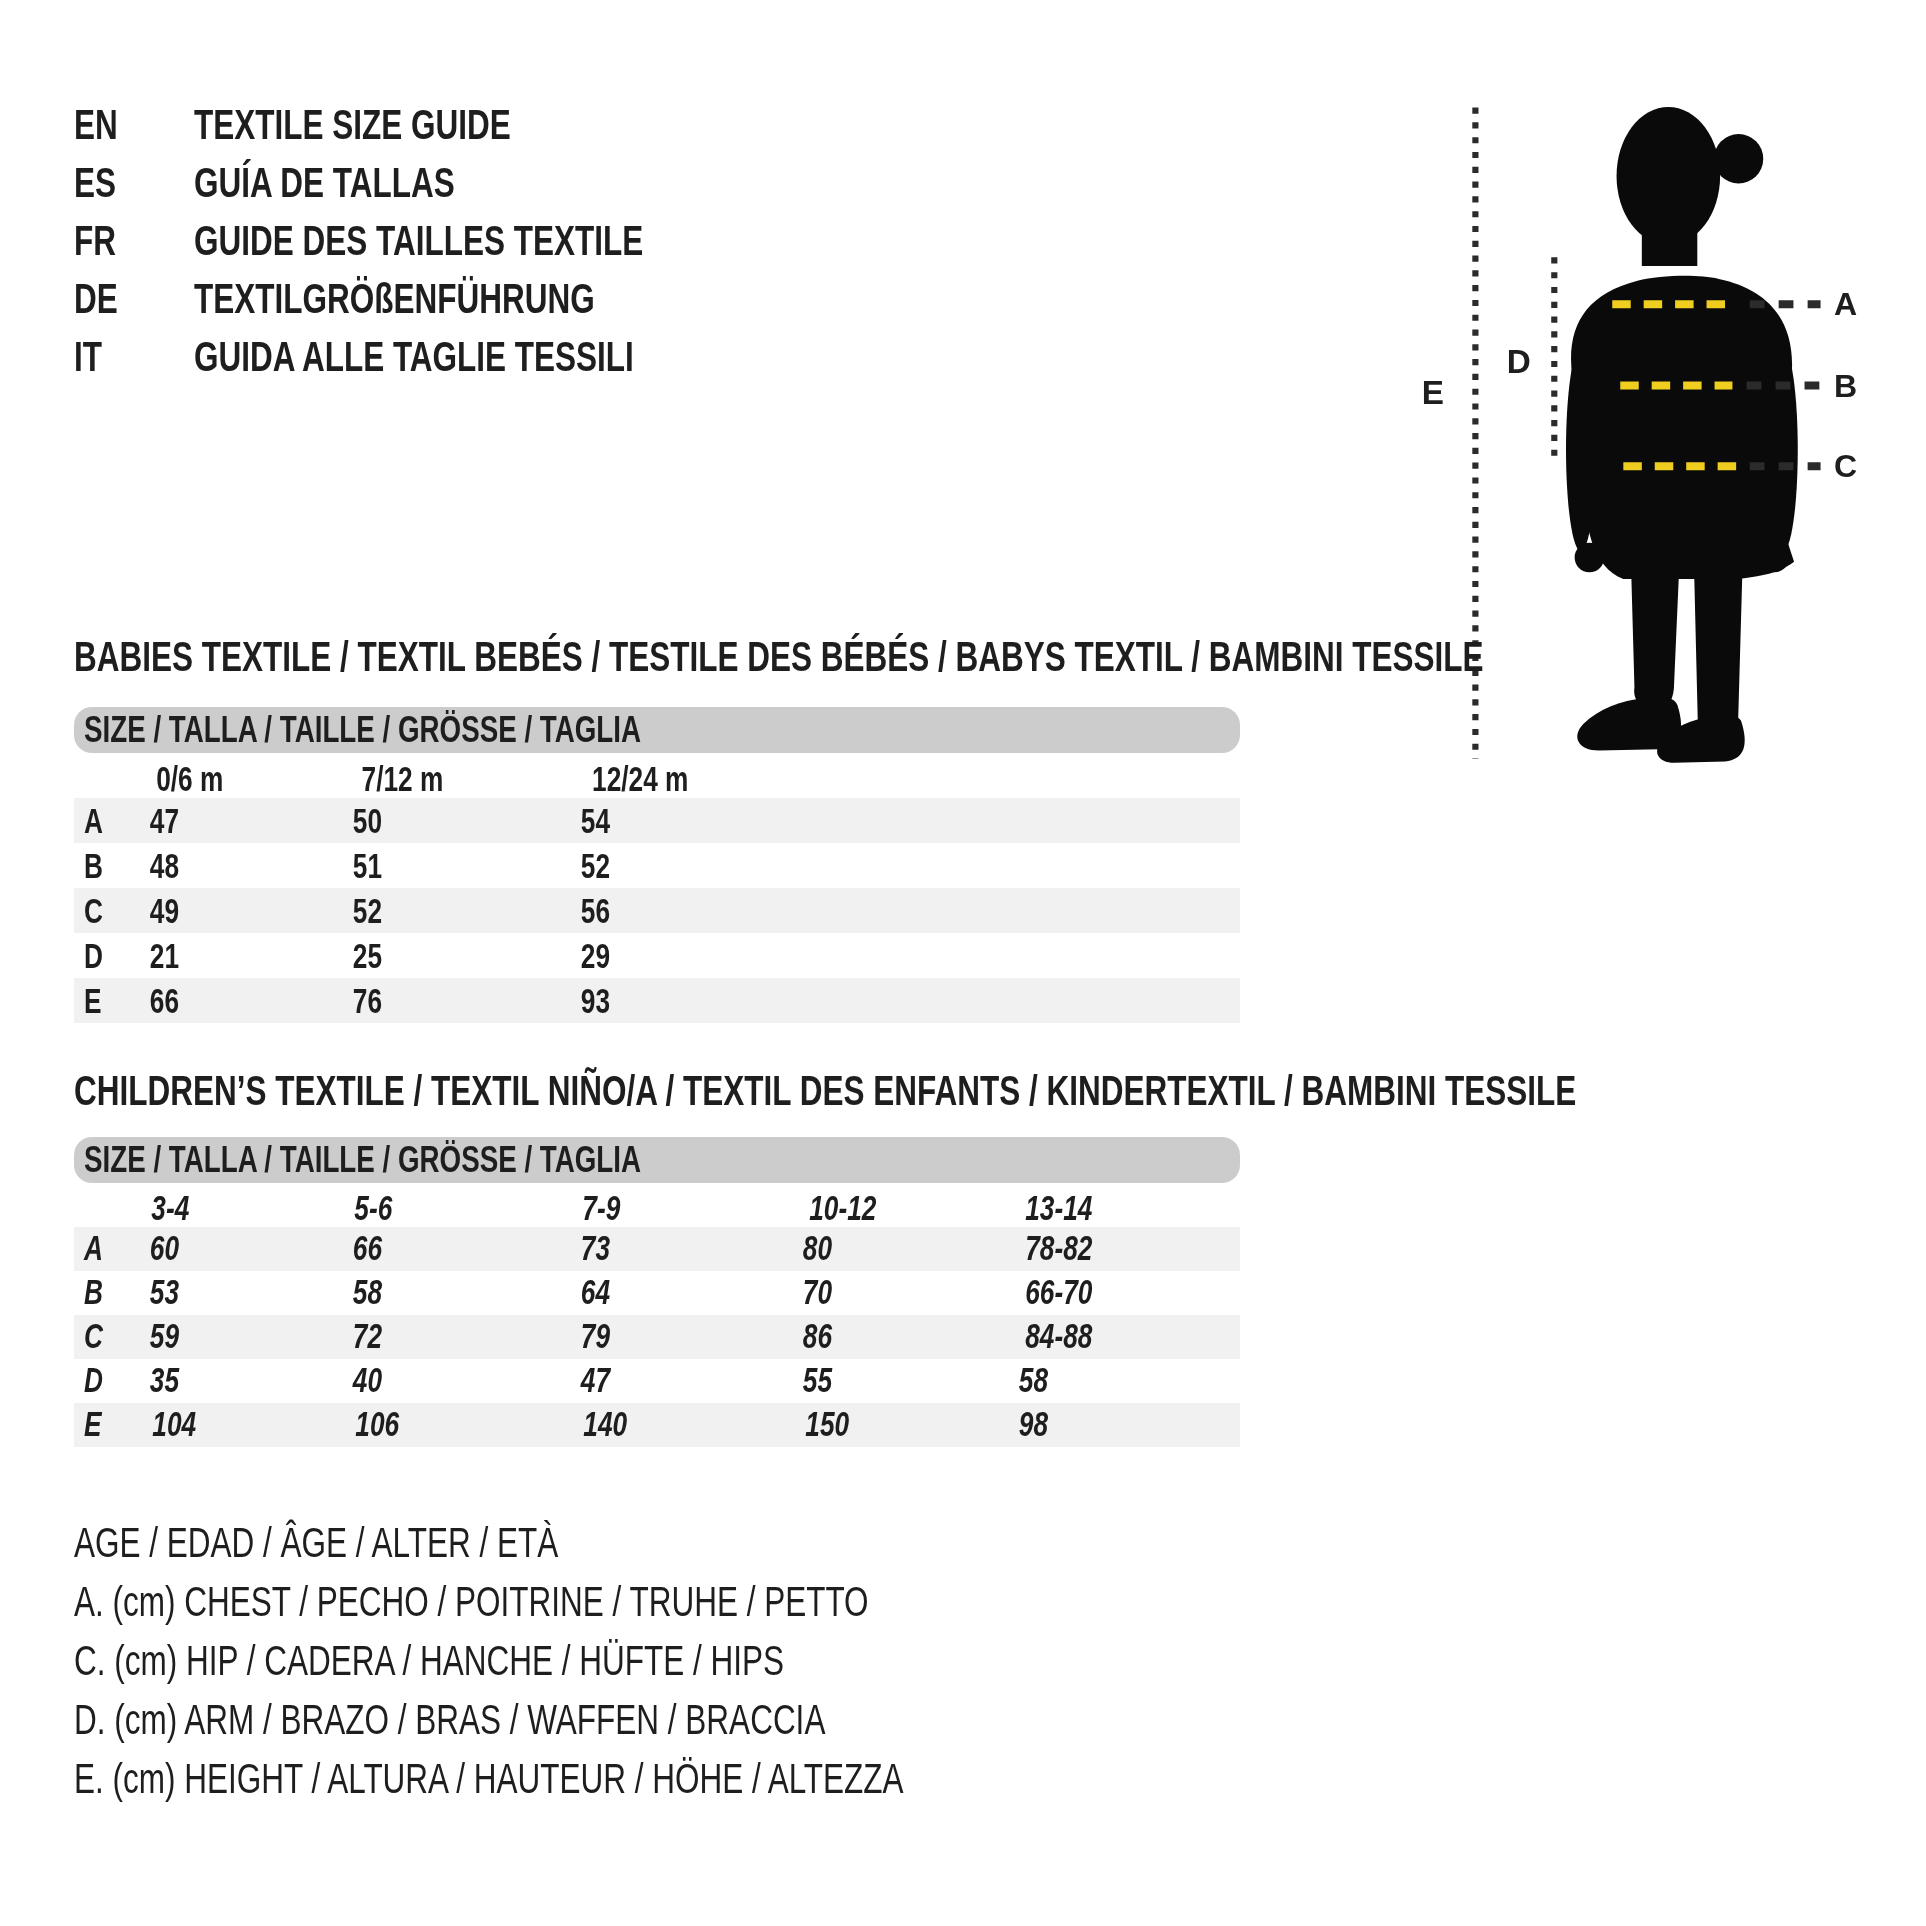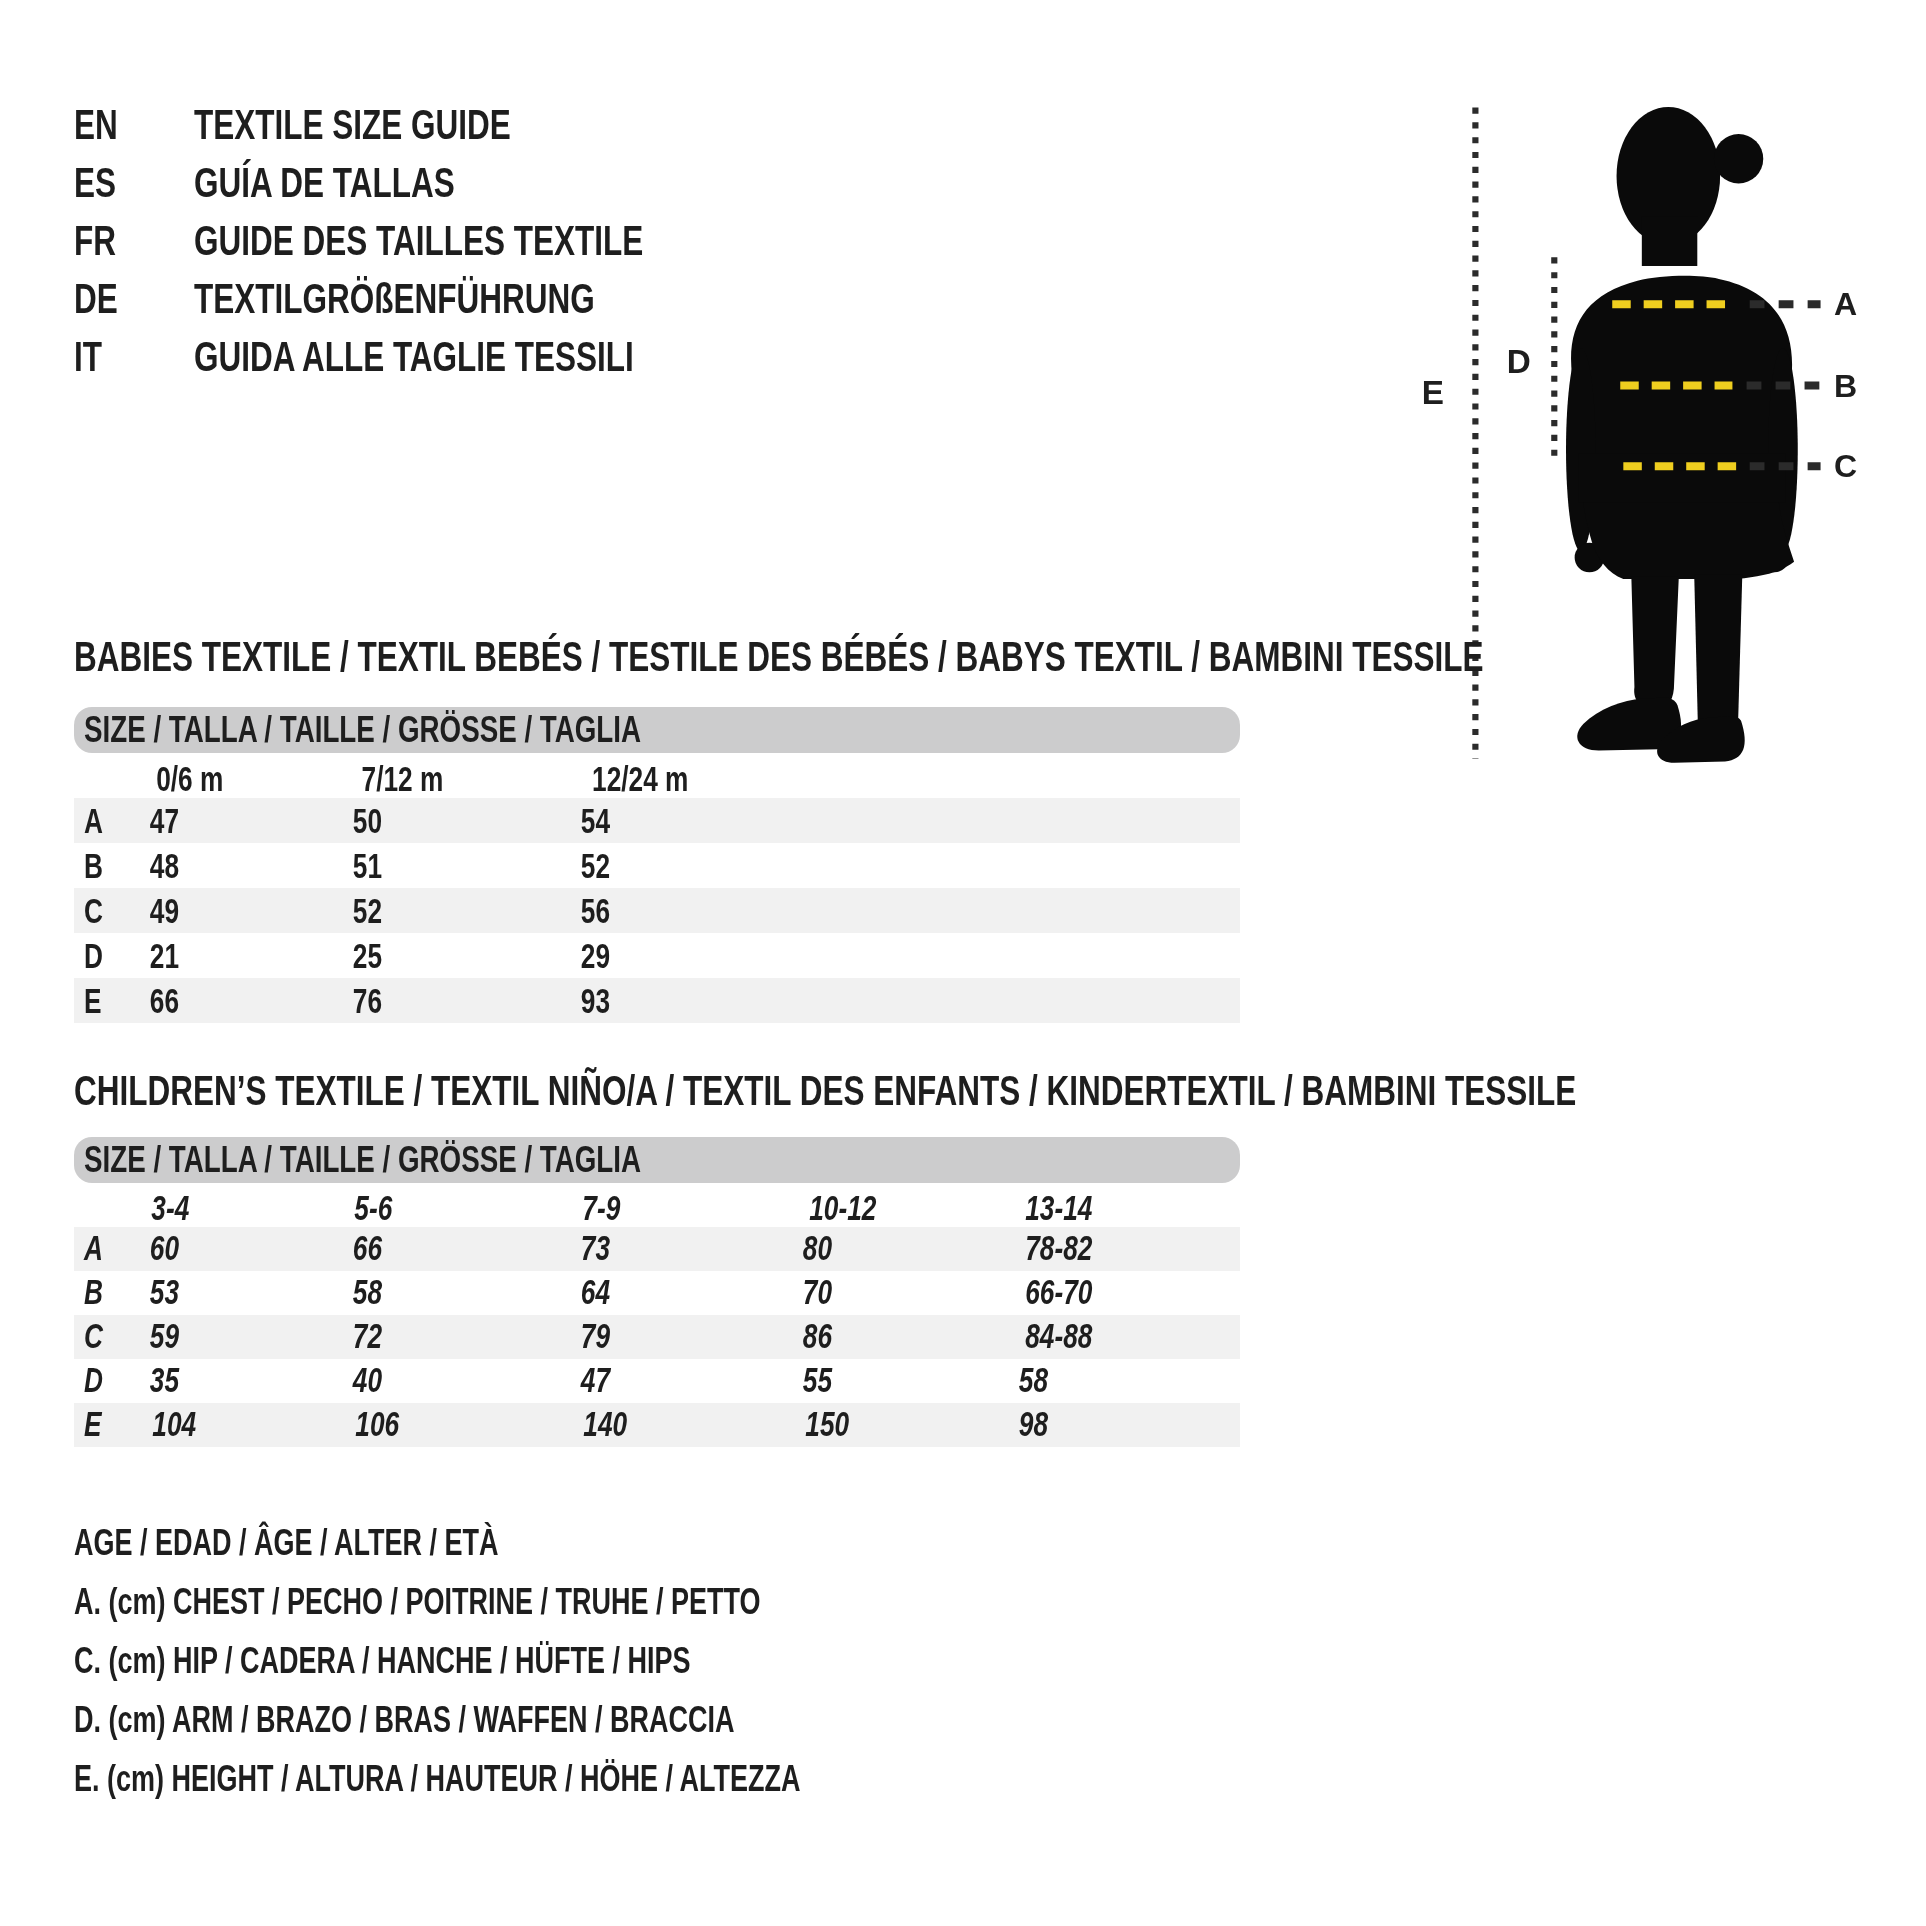--- a/index.html
+++ b/index.html
@@ -42,21 +42,21 @@
   .trow{display:grid;align-items:center;}
   .trow.babies{grid-template-columns:71px 203px 228px 222px 1fr;height:45px;}
   .trow.children{grid-template-columns:71px 203px 228px 222px 216px 1fr;height:44px;}
   .trow.thead{height:39px;background:transparent;}
   .trow.stripe{background:#f1f1f1;}
   .rlabel{font-size:35px;font-weight:700;padding-left:10px;}
   .cell{text-align:left;font-size:35px;font-weight:700;}
 
   
   #legend{position:absolute;left:74px;top:1513px;}
-  .legend-line{height:59px;font-size:36px;font-weight:700;line-height:59px;}
+  .legend-line{height:59px;font-size:42px;font-weight:400;line-height:59px;}
 </style>
 </head>
 <body>
 
 <div class="page">
 
   <div id="langs">
       <div class="lang-row">
         <span class="lang-code"><span class="cond">EN</span></span>
         <span class="lang-title"><span class="cond">TEXTILE SIZE GUIDE</span></span>

